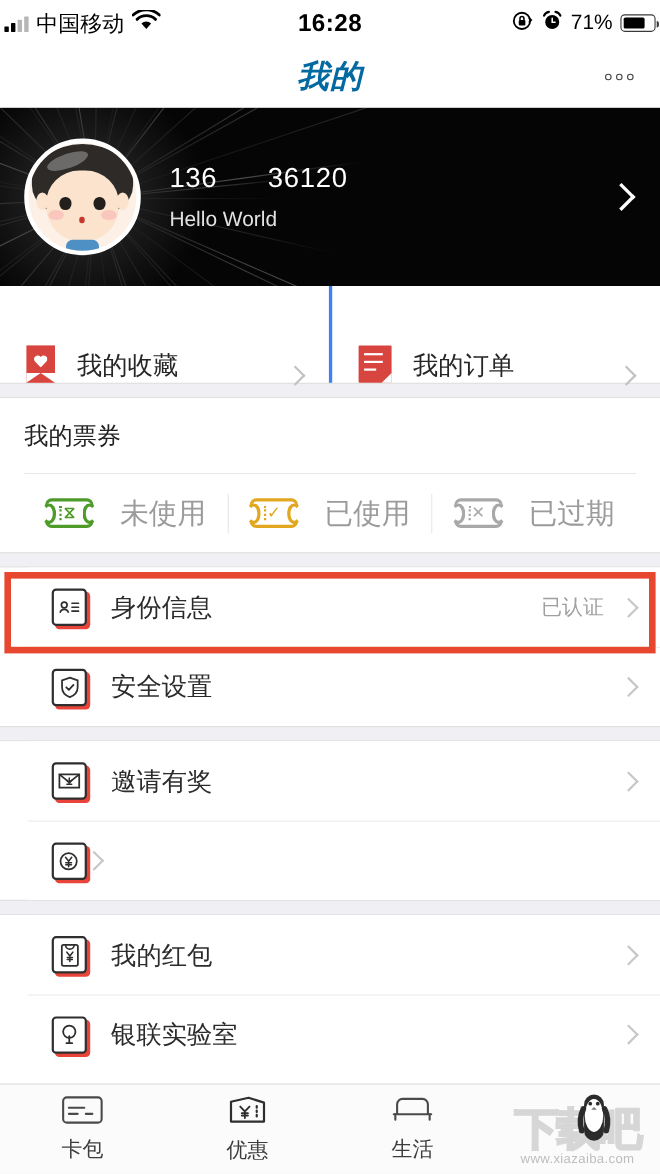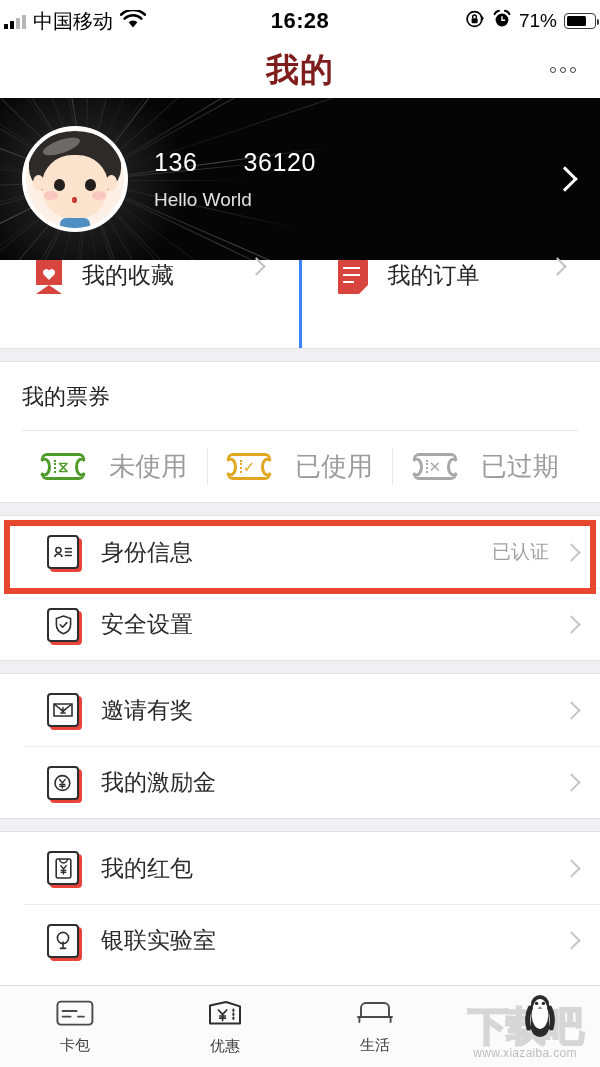--- a/index.html
+++ b/index.html
@@ -34,21 +34,21 @@
     content:""; position:absolute; right:-4px; top:4.5px;
     width:2.5px; height:6px; background:#3a3a3a; border-radius:0 2px 2px 0;
   }
   .batt span { display:block; height:100%; background:#000; border-radius:1.5px; }
 
   
   .navbar {
     height:56px; display:flex; align-items:center;
     justify-content:center; position:relative; background:#fff;
   }
-  .nav-title { font-size:33px; font-weight:700; color:#7f1d1d; letter-spacing:1px; }
+  .nav-title { font-size:29px; font-weight:700; color:#0369a1; letter-spacing:1px;font-style:italic; }
   .nav-more {
     position:absolute; right:24px; top:50%; transform:translateY(-50%);
     display:flex; gap:4px;
   }
   .nav-more i { width:6px; height:6px; border:1.4px solid #444; border-radius:50%; display:block; }
 
   
   .profile {
     height:162px; background:#050505; position:relative; overflow:hidden;
     display:flex; align-items:center; padding:0 22px;
@@ -100,21 +100,21 @@
   .chev { display:inline-block; position:relative; }
   .chev::before {
     content:""; display:block; width:11px; height:11px;
     border-right:2.4px solid currentColor; border-top:2.4px solid currentColor;
     transform:rotate(45deg);
   }
   .chev.big::before { width:15px; height:15px; border-width:3px; }
 
   
   .quick { height:88px; display:flex; background:#fff; align-items:center; }
-  .quick-item { flex:1; display:flex; align-items:flex-start; padding:0 36px; height:100%; }
+  .quick-item { flex:1; display:flex; align-items:flex-end; padding:0 24px; height:100%; }
   .quick-item + .quick-item { border-left:3px solid #3b82f6; }
   .quick-label { font-size:23px; color:#262626; margin-left:20px; flex:1; }
   .quick-chev { color:#c2c2c2; }
 
   .ic-bookmark { width:26px; height:34px; background:#d8453f; position:relative; flex:0 0 auto; }
   .ic-bookmark::after {
     content:""; position:absolute; bottom:0; left:0; width:0; height:0;
     border-left:13px solid #fff; border-right:13px solid #fff; border-bottom:9px solid transparent;
   }
   .ic-bookmark i {
@@ -191,21 +191,21 @@
   .highlight-box {
     position:absolute; border:6px solid #e8472f; pointer-events:none; z-index:20;
   }
 
   
   .tabbar {
     position:absolute; left:0; bottom:0; width:600px; height:82px;
     background:#fbfbfb; border-top:1px solid #dcdcdc; display:flex;
   }
   .tab { flex:1; display:flex; flex-direction:column; align-items:center; justify-content:center; gap:9px; }
-  .tab-label { font-size:15px; color:#3d3d3d; }
+  .tab-label { font-size:19px; color:#3d3d3d; }
   .tab svg { display:block; }
   .watermark {
     flex:1; position:relative; display:flex; align-items:center; justify-content:center;
   }
   .wm-text {
     font-size:40px; font-weight:700; color:#cfcfcf; letter-spacing:-2px;
     -webkit-text-stroke:2px #d6d6d6; color:transparent;
   }
   .wm-url { position:absolute; bottom:7px; font-size:12px; color:#bdbdbd; letter-spacing:.3px; }
   .wm-peng { position:absolute; top:2px; left:50%; transform:translateX(-8px); }
@@ -442,21 +442,20 @@
       <span class="sqico">
         <span class="shadow"></span>
           <span class="frame"></span>
         <span class="inner">
           <svg width="22" height="22" viewBox="0 0 22 22">
             <circle cx="10.4" cy="11" r="7.4" stroke="#2e2e2e" stroke-width="1.6" fill="none"></circle>
             <path d="M7.6 7.4 L10.4 11 L13.2 7.4 M10.4 11 v5 M7.8 12.4 h5.2 M7.8 14.2 h5.2" stroke="#2e2e2e" stroke-width="1.4" fill="none" stroke-linecap="round"></path>
           </svg>
         </span>
       </span>
-      <span class="row-label">我的激励金</span>
       <span class="chev row-chev"></span>
     </div>
   </div>
 
   <div class="gap"></div>
 
   <div class="list">
     <div class="row">
       <span class="sqico">
         <span class="shadow"></span>

